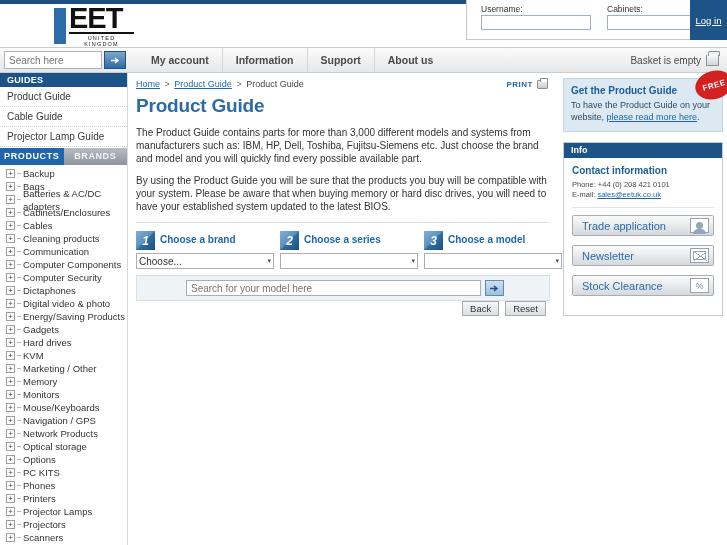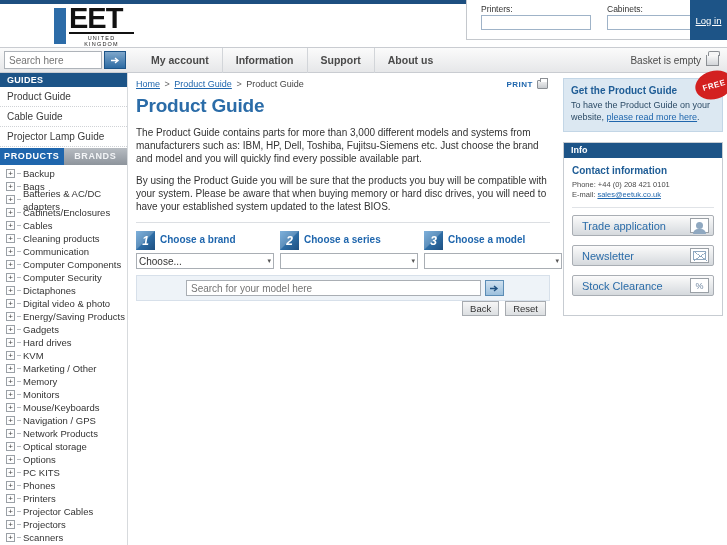--- a/index.html
+++ b/index.html
@@ -310,21 +310,21 @@
       <div class="logo-swoosh"></div>
       <div class="logo-text-wrap">
         <div class="logo-eet">EET</div>
         <div class="logo-rule"></div>
         <div class="logo-sub">UNITED KINGDOM</div>
       </div>
     </div>
 
     <div class="login-panel">
       <div class="login-field f-user">
-        <span class="lbl">Printers:</span>
+        <span class="lbl">Username:</span>
         <input type="text" value="" style="">
       </div>
       <div class="login-field f-pass">
         <span class="lbl">Cabinets:</span>
         <input type="password" value="" style="">
       </div>
     </div>
     <button class="login-btn">Log in</button>
   </div>
 
@@ -489,21 +489,21 @@
           <span>Phones</span>
         </div>
         <div class="cat-item">
           <span class="plus">+</span>
           <span class="dash"></span>
           <span>Printers</span>
         </div>
         <div class="cat-item">
           <span class="plus">+</span>
           <span class="dash"></span>
-          <span>Projector Cables</span>
+          <span>Projector Lamps</span>
         </div>
         <div class="cat-item">
           <span class="plus">+</span>
           <span class="dash"></span>
           <span>Projectors</span>
         </div>
         <div class="cat-item">
           <span class="plus">+</span>
           <span class="dash"></span>
           <span>Scanners</span>

